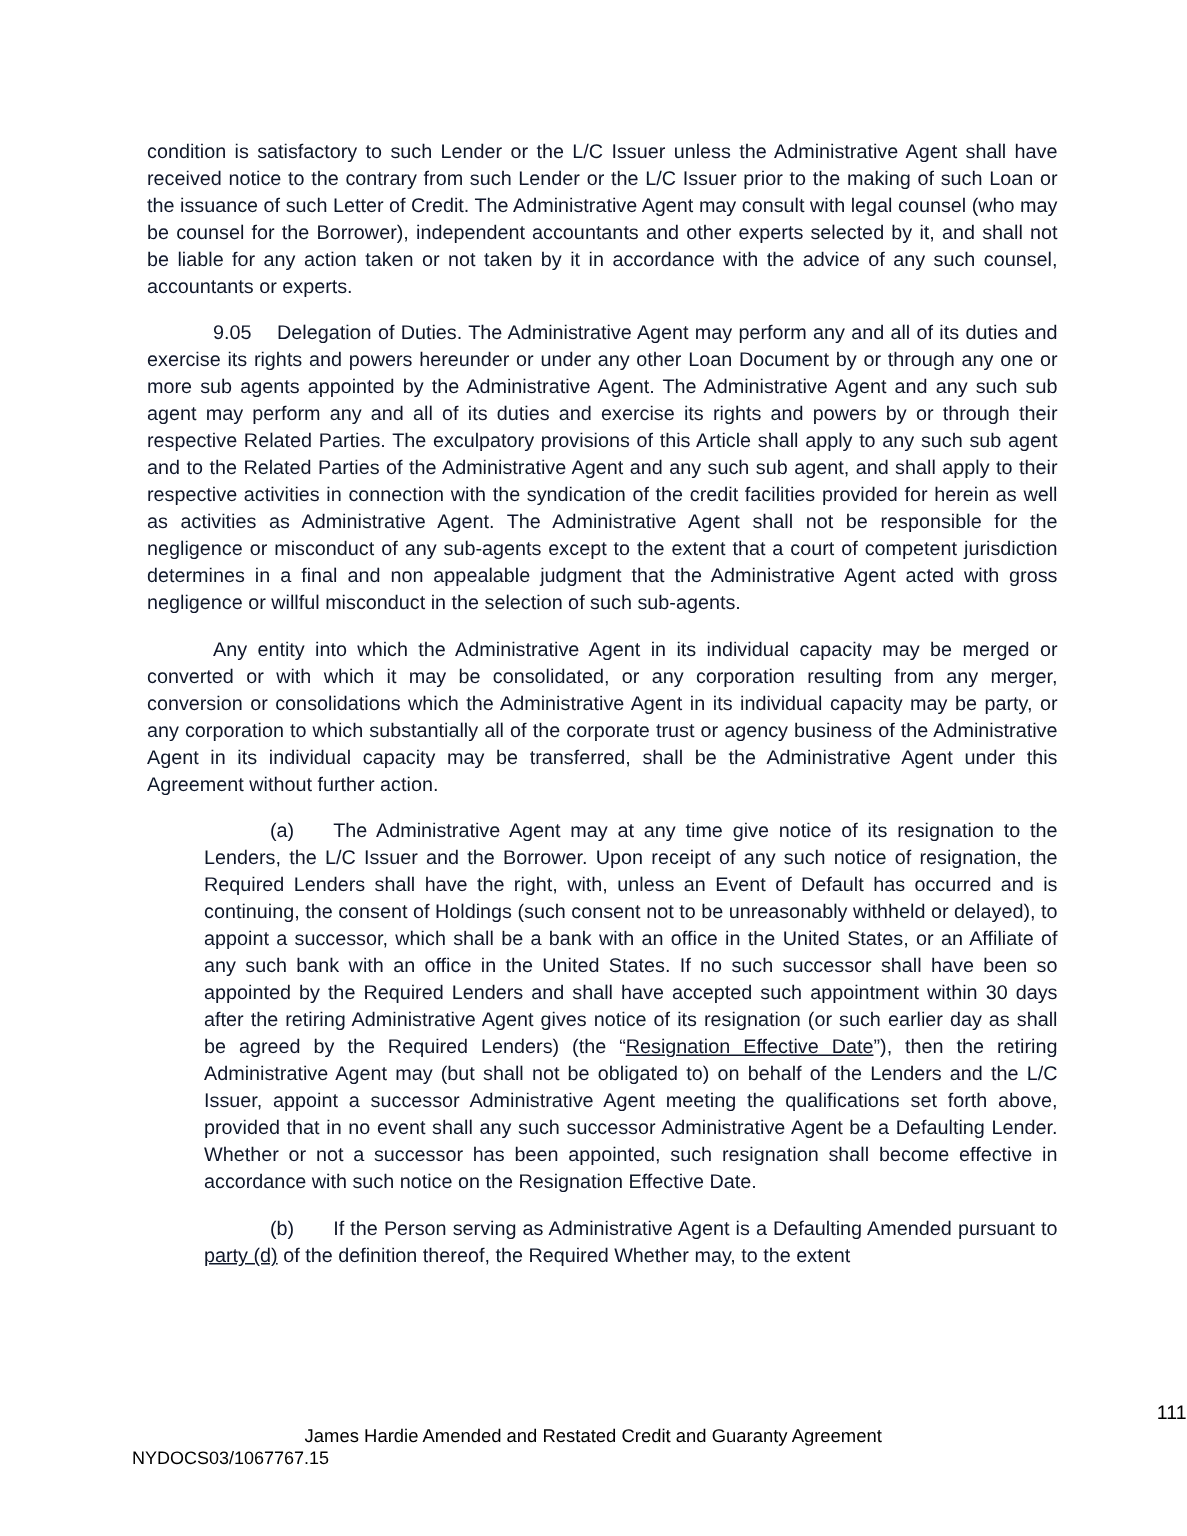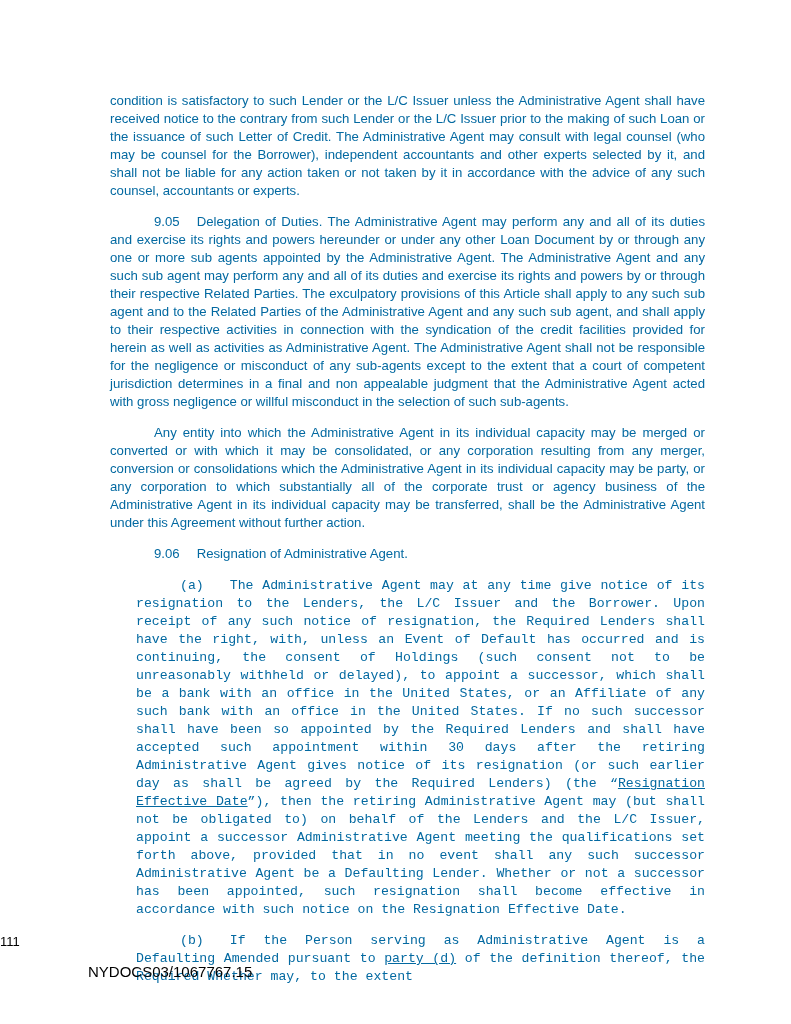--- a/index.html
+++ b/index.html
@@ -21,90 +21,89 @@
     height: 1024px;
     background: #ffffff;
   }
   .content {
     position: absolute;
     left: 94px;
     top: 92px;
     width: 611px;
   }
   .para {
-    margin: 0 0 13px 16px;
+    margin: 0 0 13px 4px;
     font-size: 13.2px;
     line-height: 18px;
     text-align: justify;
-    color: #0369a1;
+    color: #0f172a;
   }
   .indent-first {
     text-indent: 44px;
   }
   .sub-para {
     margin-left: 42px;
-    font-family: Liberation Mono, monospace;
   }
   .sec-num {
     margin-right: 17px;
   }
   .para-label {
     margin-right: 26px;
   }
   .u {
     text-decoration: underline;
   }
   .heading-para {
     margin-bottom: 14px;
   }
   .footer-page-number {
     position: absolute;
     top: 934px;
     left: 0;
     width: 791px;
-    text-align: left;
+    text-align: right;
     font-size: 13px;
     line-height: 15px;
   }
   .footer-doc-title {
     position: absolute;
     top: 950px;
     left: 0;
     width: 791px;
     text-align: center;
     font-size: 12.3px;
     line-height: 14px;
   }
   .footer-doc-id {
     position: absolute;
     top: 966px;
     left: 88px;
-    font-size: 15px;
+    font-size: 12px;
     line-height: 12px;
   }
 </style>
 </head>
 <body>
 
 <div class="page">
 
   <div class="content">
 
     <p class="para">condition is satisfactory to such Lender or the L/C Issuer unless the Administrative Agent shall have received notice to the contrary from such Lender or the L/C Issuer prior to the making of such Loan or the issuance of such Letter of Credit.  The Administrative Agent may consult with legal counsel (who may be counsel for the Borrower), independent accountants and other experts selected by it, and shall not be liable for any action taken or not taken by it in accordance with the advice of any such counsel, accountants or experts.</p>
 
     <p class="para indent-first"><span class="sec-num">9.05</span><span>Delegation of Duties.</span><span> </span><span>The Administrative Agent may perform any and all of its duties and exercise its rights and powers hereunder or under any other Loan Document by or through any one or more sub agents appointed by the Administrative Agent.  The Administrative Agent and any such sub agent may perform any and all of its duties and exercise its rights and powers by or through their respective Related Parties.  The exculpatory provisions of this Article shall apply to any such sub agent and to the Related Parties of the Administrative Agent and any such sub agent, and shall apply to their respective activities in connection with the syndication of the credit facilities provided for herein as well as activities as Administrative Agent.  The Administrative Agent shall not be responsible for the negligence or misconduct of any sub-agents except to the extent that a court of competent jurisdiction determines in a final and non appealable judgment that the Administrative Agent acted with gross negligence or willful misconduct in the selection of such sub-agents.</span></p>
 
     <p class="para indent-first">Any entity into which the Administrative Agent in its individual capacity may be merged or converted or with which it may be consolidated, or any corporation resulting from any merger, conversion or consolidations which the Administrative Agent in its individual capacity may be party, or any corporation to which substantially all of the corporate trust or agency business of the Administrative Agent in its individual capacity may be transferred, shall be the Administrative Agent under this Agreement without further action.</p>
 
-    <p class="para indent-first heading-para"><span class="sec-num">9.06</span><span>Resignation of Administrative Agent.</span></p>
 
     <p class="para sub-para indent-first"><span class="para-label">(a)</span><span><span>The Administrative Agent may at any time give notice of its resignation to the Lenders, the L/C Issuer and the Borrower.  Upon receipt of any such notice of resignation, the Required Lenders shall have the right, with, unless an Event of Default has occurred and is continuing, the consent of Holdings (such consent not to be unreasonably withheld or delayed), to appoint a successor, which shall be a bank with an office in the United States, or an Affiliate of any such bank with an office in the United States.  If no such successor shall have been so appointed by the Required Lenders and shall have accepted such appointment within 30 days after the retiring Administrative Agent gives notice of its resignation (or such earlier day as shall be agreed by the Required Lenders) (the “</span><span class="u">Resignation Effective Date</span><span>”), then the retiring Administrative Agent may (but shall not be obligated to) on behalf of the Lenders and the L/C Issuer, appoint a successor Administrative Agent meeting the qualifications set forth above, provided that in no event shall any such successor Administrative Agent be a Defaulting Lender.  Whether or not a successor has been appointed, such resignation shall become effective in accordance with such notice on the Resignation Effective Date.</span></span></p>
 
     <p class="para sub-para indent-first"><span class="para-label">(b)</span><span><span>If the Person serving as Administrative Agent is a Defaulting Amended pursuant to </span><span class="u">party (d)</span><span> of the definition thereof, the Required Whether may, to the extent</span></span></p>
 
   </div>
 
   <div class="footer-page-number">111</div>
 
+  <div class="footer-doc-title">James Hardie Amended and Restated Credit and Guaranty Agreement</div>
 
   <div class="footer-doc-id">NYDOCS03/1067767.15</div>
 
 </div>
 
 </body></html>

